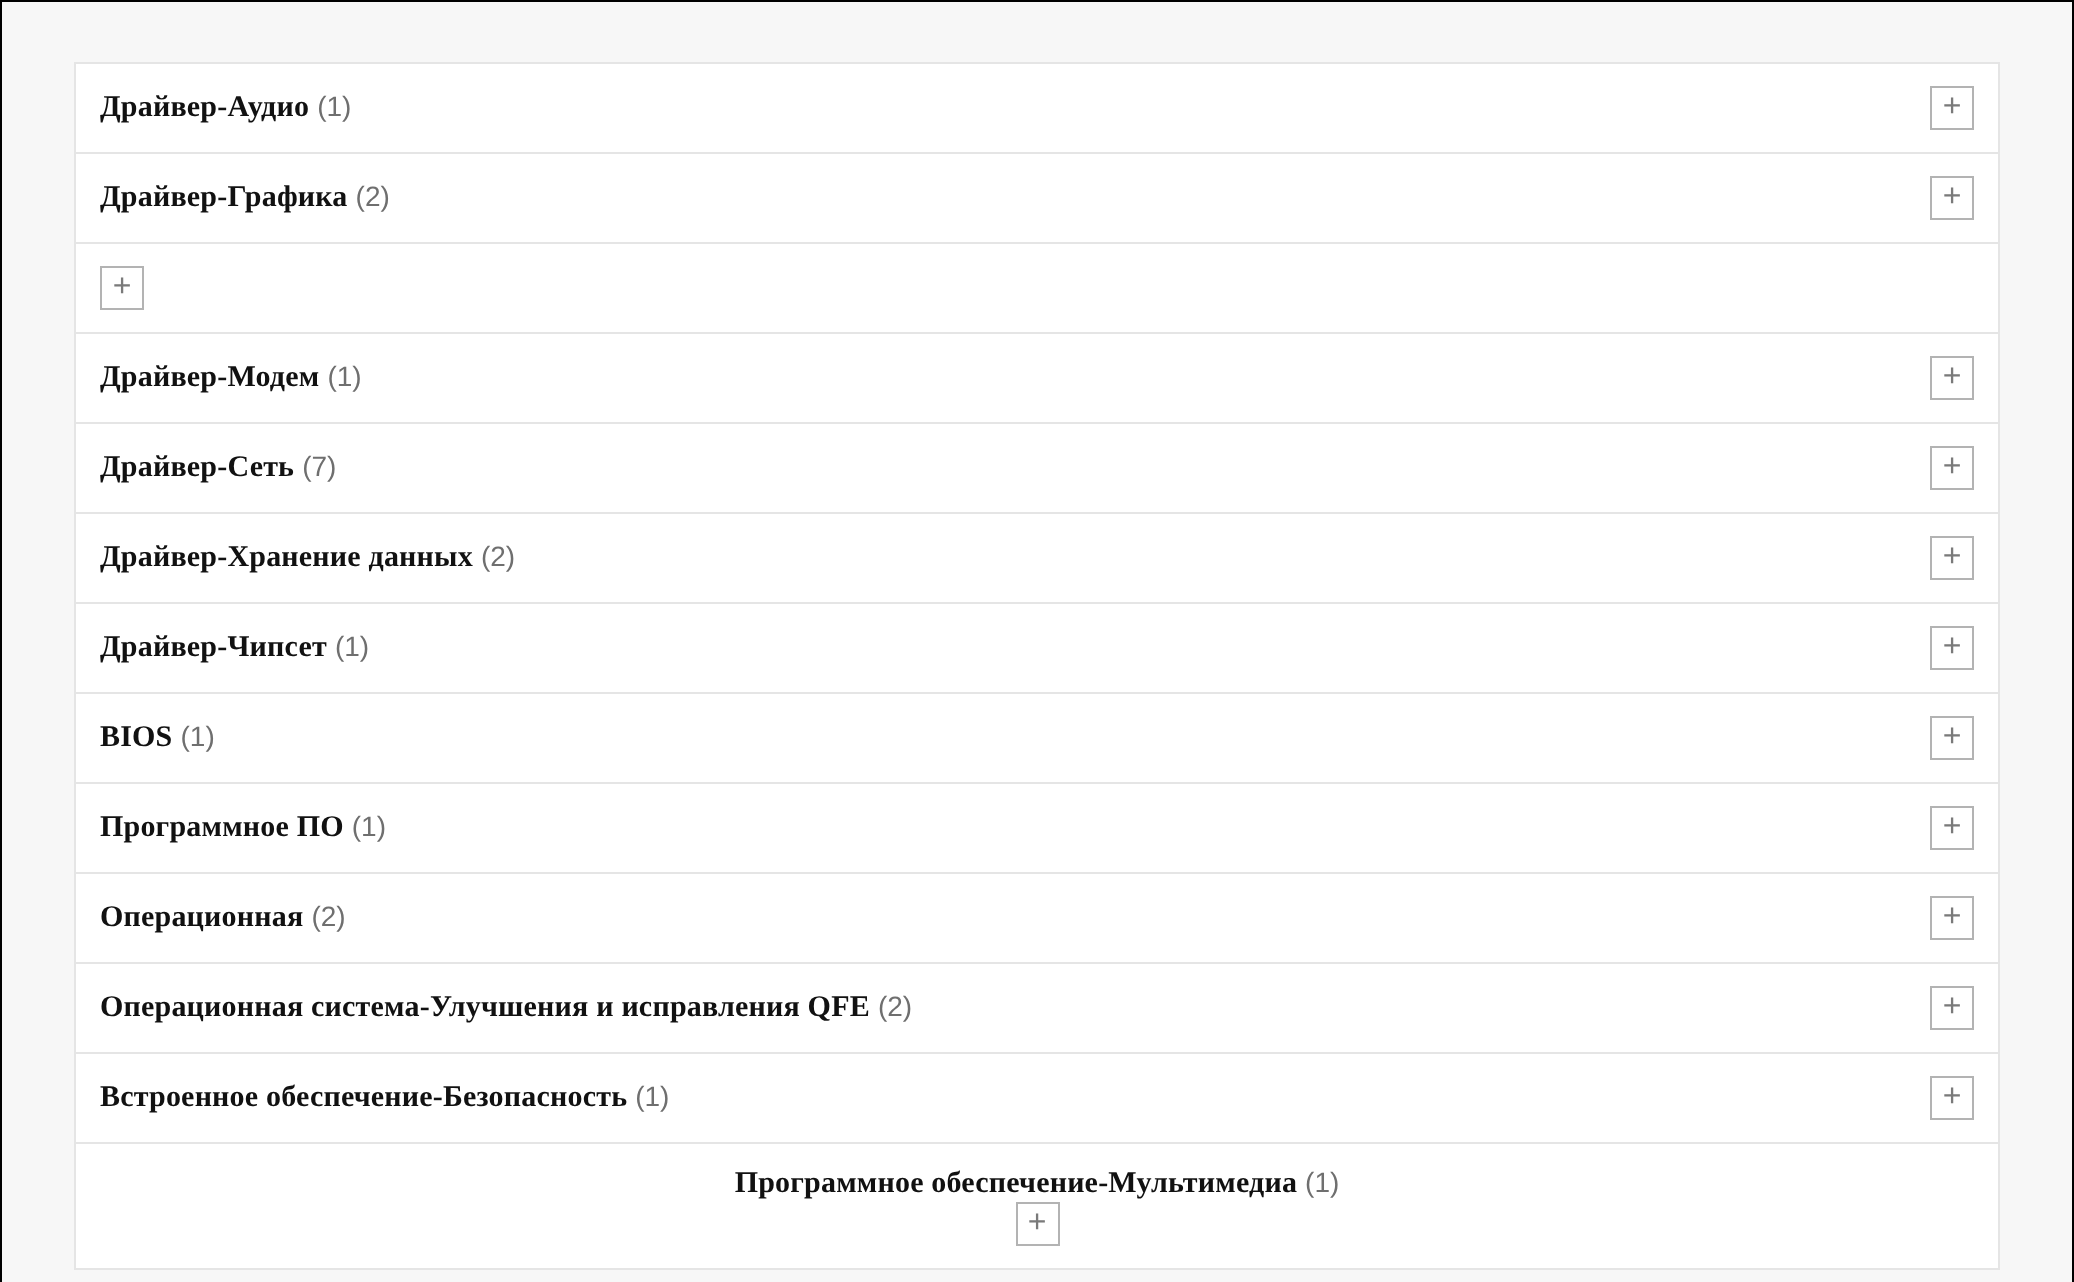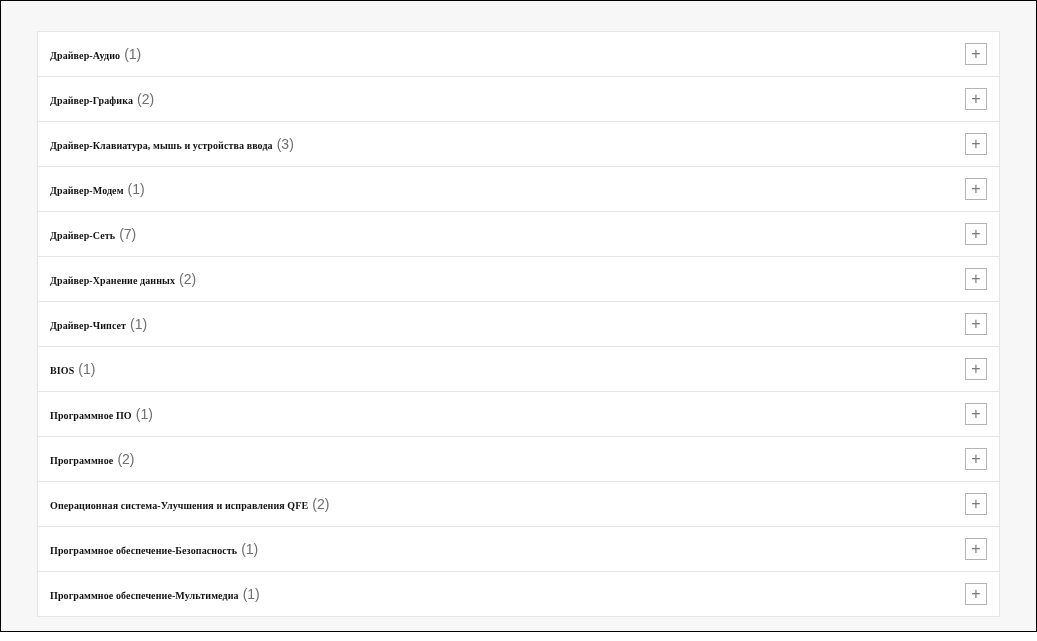--- a/index.html
+++ b/index.html
@@ -21,29 +21,29 @@
       border: 1px solid #e5e5e5;
     }
     .accordion-row {
       display: flex;
       align-items: center;
       justify-content: space-between;
       padding: 11px 12px 11px 12px;
       border-bottom: 1px solid #e5e5e5;
       cursor: pointer;
     }
-    .accordion-row:last-child { border-bottom: none; }
+    .accordion-row:last-child { border-bottom: none; flex-direction: column; }
     .row-label {
       display: flex;
       align-items: baseline;
       gap: 4px;
     }
     .row-title {
       font-weight: 700;
-      font-size: 10px;
+      font-size: 15px;
       color: #111;
       font-family: Georgia, "Times New Roman", serif;
       letter-spacing: 0.1px;
     }
     .row-count {
       font-weight: 400;
       font-size: 14px;
       color: #6f6f6f;
       font-family: Arial, sans-serif;
     }
@@ -83,24 +83,20 @@
       <div class="accordion-row">
         <div class="row-label">
           <span class="row-title">Драйвер-Графика</span>
           <span class="row-count">(2)</span>
         </div>
         <div class="expand-btn">
           <span class="plus">+</span>
         </div>
       </div>
       <div class="accordion-row">
-        <div class="row-label">
-          <span class="row-title">Драйвер-Клавиатура, мышь и устройства ввода</span>
-          <span class="row-count">(3)</span>
-        </div>
         <div class="expand-btn">
           <span class="plus">+</span>
         </div>
       </div>
       <div class="accordion-row">
         <div class="row-label">
           <span class="row-title">Драйвер-Модем</span>
           <span class="row-count">(1)</span>
         </div>
         <div class="expand-btn">
@@ -147,39 +143,39 @@
         <div class="row-label">
           <span class="row-title">Программное ПО</span>
           <span class="row-count">(1)</span>
         </div>
         <div class="expand-btn">
           <span class="plus">+</span>
         </div>
       </div>
       <div class="accordion-row">
         <div class="row-label">
-          <span class="row-title">Программное</span>
+          <span class="row-title">Операционная</span>
           <span class="row-count">(2)</span>
         </div>
         <div class="expand-btn">
           <span class="plus">+</span>
         </div>
       </div>
       <div class="accordion-row">
         <div class="row-label">
           <span class="row-title">Операционная система-Улучшения и исправления QFE</span>
           <span class="row-count">(2)</span>
         </div>
         <div class="expand-btn">
           <span class="plus">+</span>
         </div>
       </div>
       <div class="accordion-row">
         <div class="row-label">
-          <span class="row-title">Программное обеспечение-Безопасность</span>
+          <span class="row-title">Встроенное обеспечение-Безопасность</span>
           <span class="row-count">(1)</span>
         </div>
         <div class="expand-btn">
           <span class="plus">+</span>
         </div>
       </div>
       <div class="accordion-row">
         <div class="row-label">
           <span class="row-title">Программное обеспечение-Мультимедиа</span>
           <span class="row-count">(1)</span>

